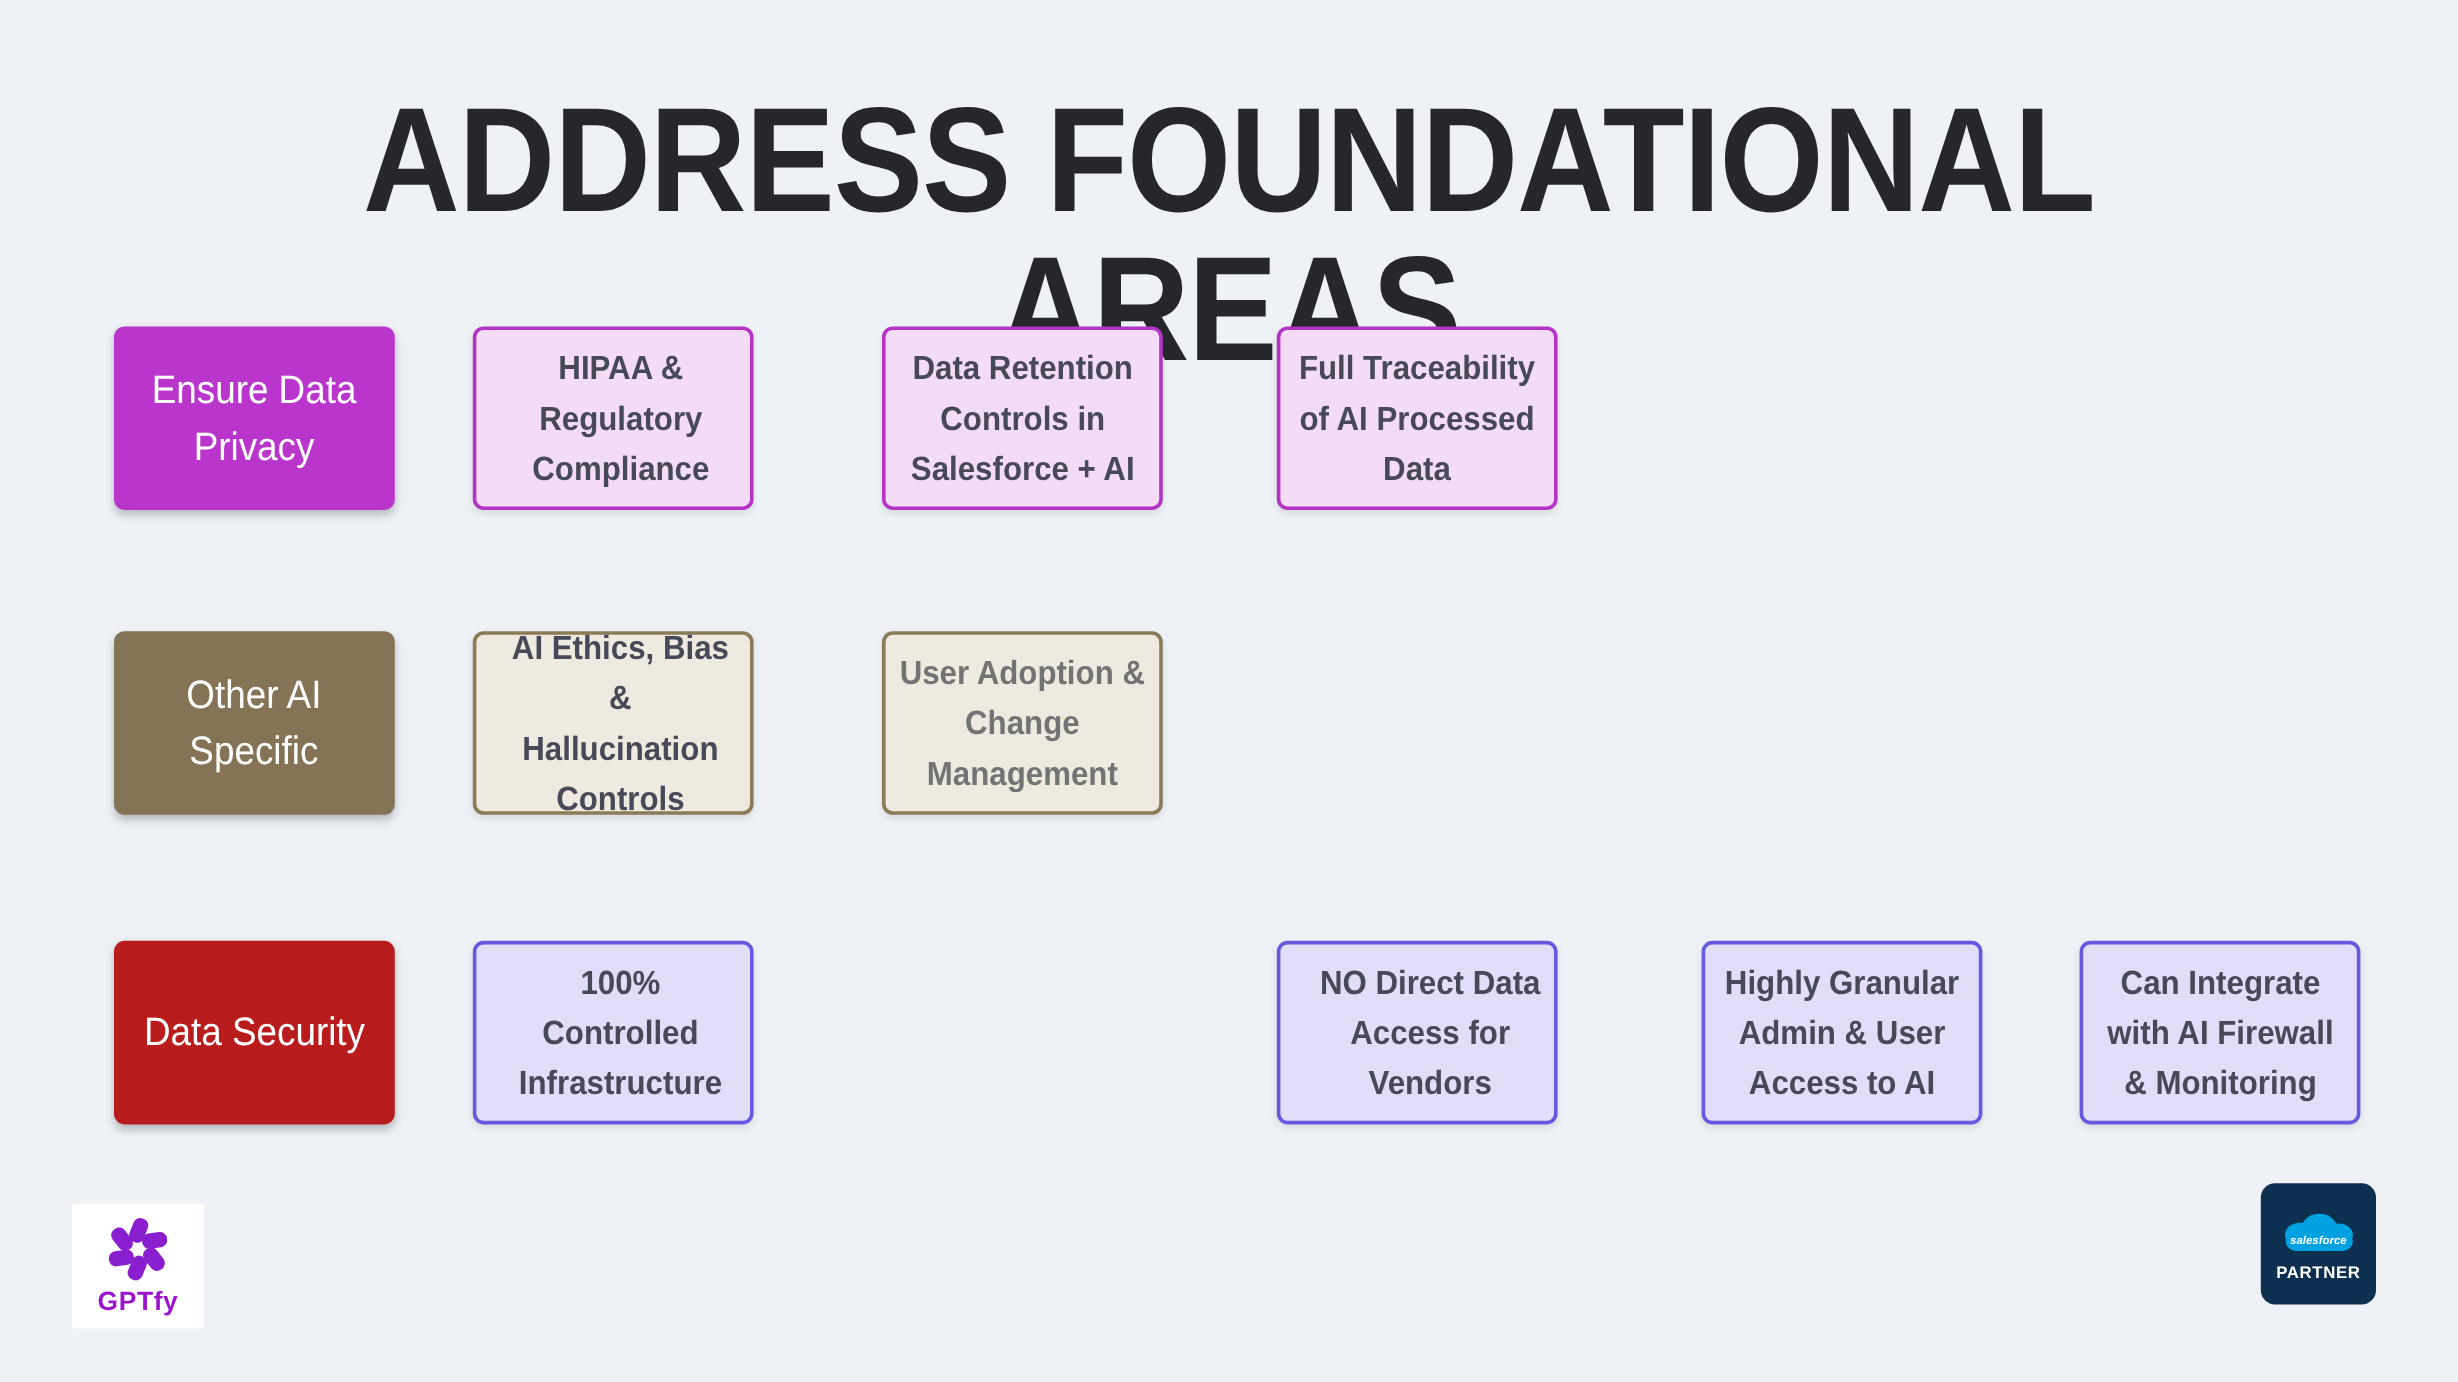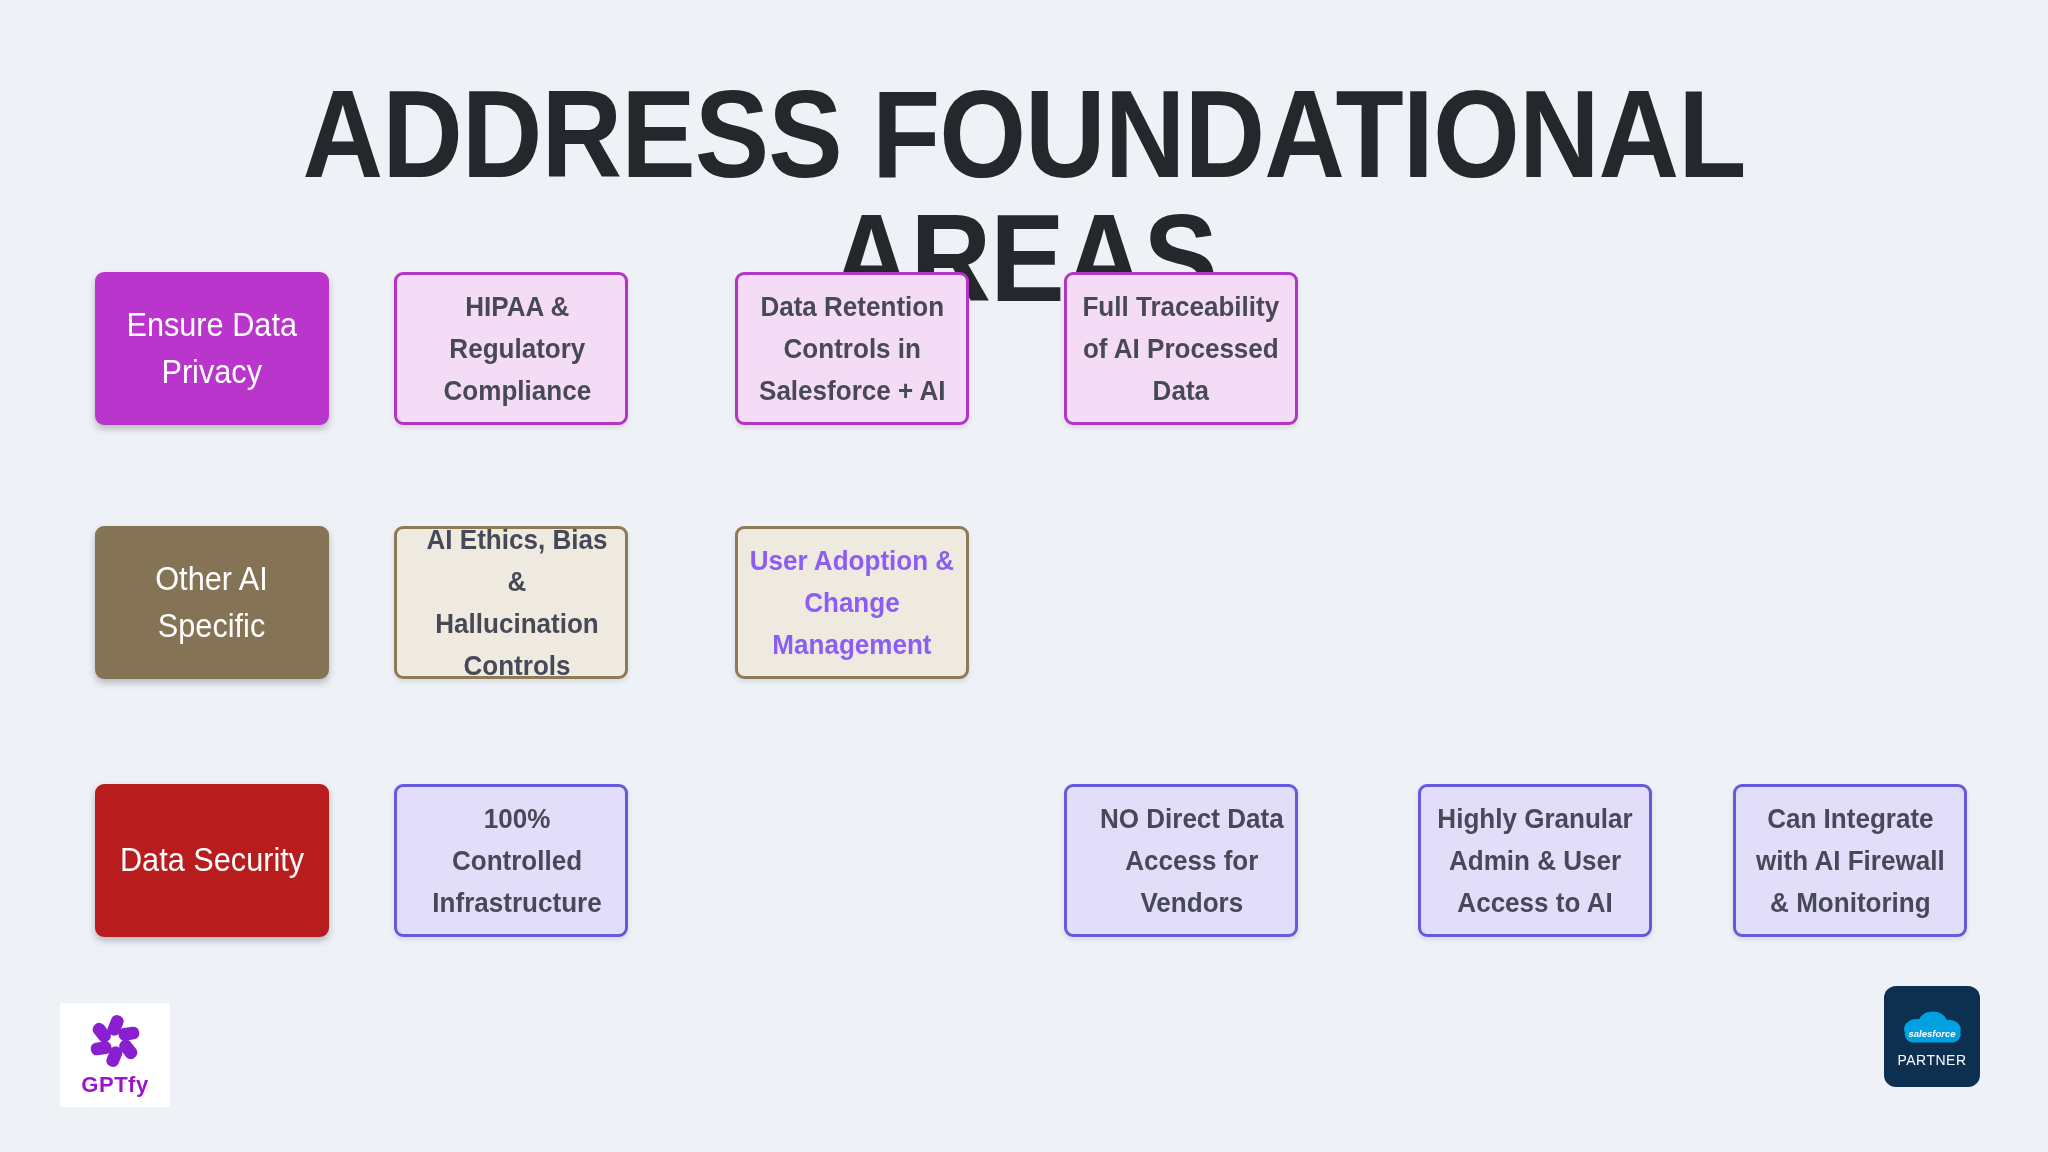--- a/index.html
+++ b/index.html
@@ -75,21 +75,21 @@
   
   .sf-badge {
     position: absolute; left: 1884px; top: 986px;
     width: 96px; height: 101px;
     background: #0d2f50; border-radius: 12px;
     display: flex; flex-direction: column; align-items: center; justify-content: center;
     gap: 3px;
   }
   .sf-badge svg { display: block; }
   .sf-partner-label {
-    color: #ffffff; font-size: 14px; font-weight: normal; letter-spacing: 0.5px;
+    color: #ffffff; font-size: 14px; font-weight: bold; letter-spacing: 0.5px;
   }
 </style>
 </head>
 <body style="background: rgb(238, 241, 245);">
 
 <div class="slide">
 
   <h1 class="title" style="color: rgb(38, 39, 44);"><span class="label">ADDRESS FOUNDATIONAL AREAS</span></h1>
 
   <div id="matrix">
@@ -117,21 +117,21 @@
       <div class="row row-1">
         <div class="box header-box col-0" style="background: rgb(133, 115, 85); color: rgb(255, 255, 255);">
           <span class="label">Other AI
 Specific</span>
         </div>
         <div class="box item-box col-1" style="background: rgb(238, 234, 223); border-color: rgb(141, 123, 87); color: rgb(71, 72, 88);">
           <span class="label">AI Ethics, Bias &amp;
 Hallucination
 Controls</span>
         </div>
-        <div class="box item-box col-2" style="background: rgb(238, 234, 223); border-color: rgb(141, 123, 87); color: #8b5cf6;">
+        <div class="box item-box col-2" style="background: rgb(238, 234, 223); border-color: rgb(141, 123, 87); color: #737373;">
           <span class="label">User Adoption &amp;
 Change
 Management</span>
         </div>
       </div>
       <div class="row row-2">
         <div class="box header-box col-0" style="background: #b91c1c; color: rgb(255, 255, 255);">
           <span class="label">Data Security</span>
         </div>
         <div class="box item-box col-1" style="background: rgb(226, 222, 250); border-color: rgb(103, 89, 223); color: rgb(71, 72, 88);">

